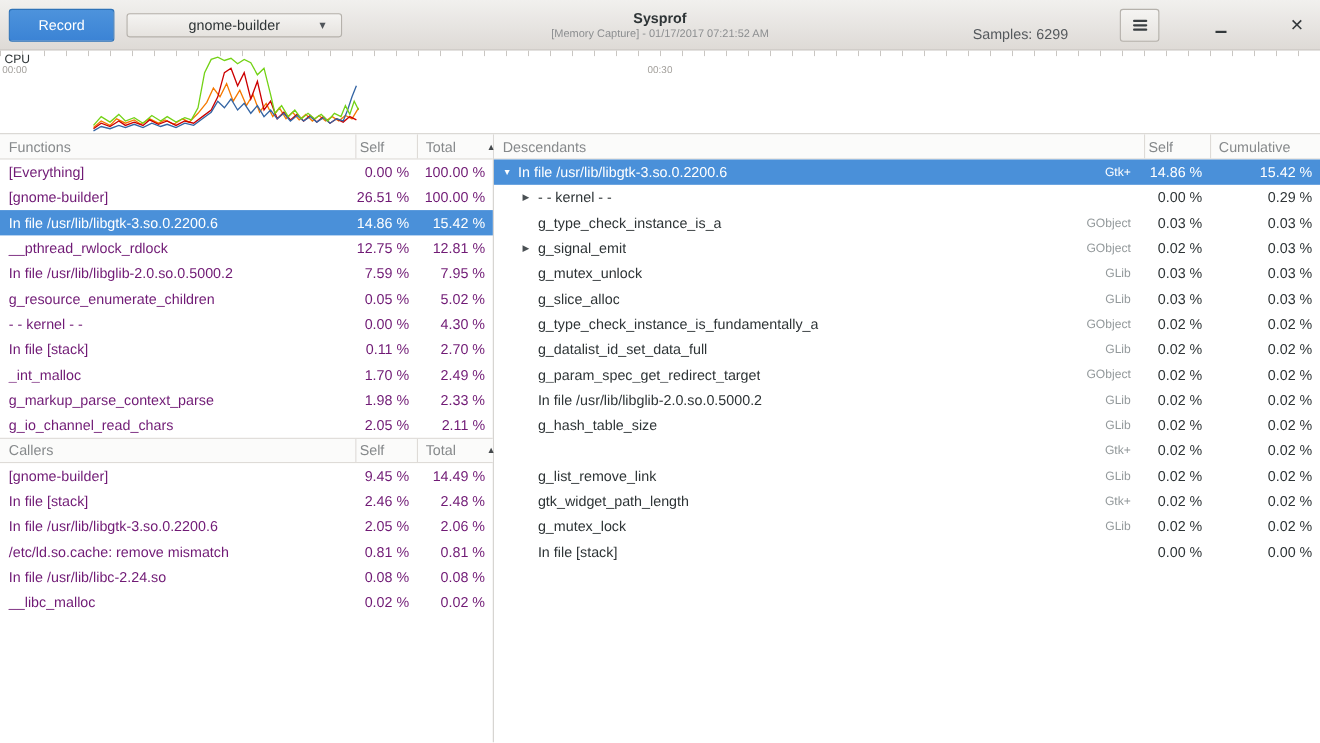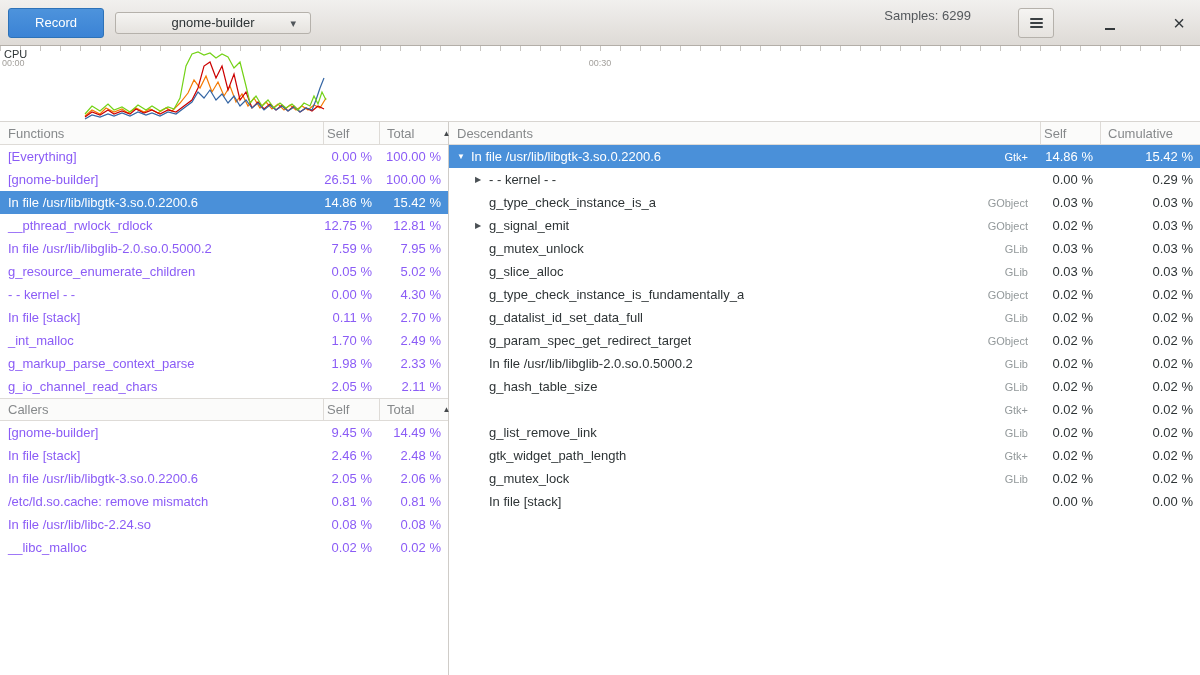--- a/index.html
+++ b/index.html
@@ -14,21 +14,21 @@
                 background:linear-gradient(to bottom,#4d93dc,#3b83d5); color:#fff;
                 font-size:13px; font-family:inherit; cursor:pointer; }
   .process-btn { height:22px; width:196px; margin-left:11px; border:1px solid #b5b1ab;
                  border-radius:3px; background:linear-gradient(to bottom,#f5f4f2,#e6e3df);
                  color:#2e3436; font-size:13px; font-family:inherit; position:relative; cursor:pointer; }
   .process-btn .caret { position:absolute; right:14px; top:50%; transform:translateY(-50%);
                         font-size:11px; color:#50555a; }
   .title-box { position:absolute; left:50%; transform:translateX(-50%); text-align:center; }
   .title { font-size:13px; font-weight:bold; color:#2e3436; }
   .subtitle { font-size:10px; color:#8c8e90; margin-top:2px; }
-  .header-right { margin-left:auto; display:flex; align-items:flex-start;gap:29px; }
+  .header-right { margin-left:auto; display:flex; align-items:flex-end;gap:29px; }
   .samples { font-size:13px; color:#54585c; margin-right:18px; }
   .menu-btn { width:36px; height:30px; border:1px solid #b5b1ab; border-radius:3px;
               background:linear-gradient(to bottom,#f5f4f2,#e6e3df); display:flex;
               align-items:center; justify-content:center; cursor:pointer; }
   .hamburger { display:block; }
   .hamburger i { display:block; width:13px; height:2px; background:#3a3f42; margin:2px 0; border-radius:1px; }
   .win-btn { width:26px; height:30px; background:transparent; border:none; display:flex;
              align-items:center; justify-content:center; cursor:pointer; margin-left:14px; }
   .min-glyph { width:10px; height:2px; background:#33383b; margin-top:12px; display:block; }
   .close-glyph { font-size:20px; color:#33383b; line-height:1; }
@@ -53,21 +53,21 @@
   .col-header.bordered-top { border-top:1px solid #dedbd7; }
   .ch-name { flex:1; padding-left:8px; display:flex; align-items:center; }
   .ch-self { width:56px; border-left:1px solid #dedbd7; padding-left:3px; display:flex; align-items:center; }
   .ch-total { width:69px; border-left:1px solid #dedbd7; padding:0 5px 0 7px; display:flex;
               align-items:center; justify-content:space-between;gap:28px; }
   .right-panel .ch-self { width:60px; }
   .right-panel .ch-total { width:100px; }
   .sort { font-size:8px; color:#45494c; }
 
   .rows { flex:none; }
-  .row { display:flex; height:23px; align-items:center; font-size:13px; color:#8b5cf6; cursor:default; }
+  .row { display:flex; height:23px; align-items:center; font-size:13px; color:#701a75; cursor:default; }
   .row .name { flex:1; padding-left:8px; white-space:nowrap; overflow:hidden; }
   .row .pct { text-align:right; padding-right:7px; white-space:nowrap; }
   .row .self { width:56px; }
   .row .total { width:69px; }
   .row.selected { background:#4a90d9; color:#fff; }
 
   .tree-row { display:flex; height:23px; align-items:center; font-size:13px; color:#2e3436;
               padding-left:6px; cursor:default; }
   .indent { flex:none; width:0; }
   .expander { flex:none; width:16px; font-size:8px; color:#4a5054; padding-left:2px; }
@@ -82,20 +82,24 @@
 <body>
 
 <div class="window">
 
   <header class="headerbar">
     <button class="record-btn">Record</button>
     <button class="process-btn">
       <span>gnome-builder</span>
       <span class="caret">▾</span>
     </button>
+    <div class="title-box">
+      <div class="title">Sysprof</div>
+      <div class="subtitle">[Memory Capture] - 01/17/2017 07:21:52 AM</div>
+    </div>
     <div class="header-right">
       <span class="samples">Samples: 6299</span>
       <button class="menu-btn">
         <span class="hamburger">
             <i></i>
             <i></i>
             <i></i>
           </span>
       </button>
       <button class="win-btn">

